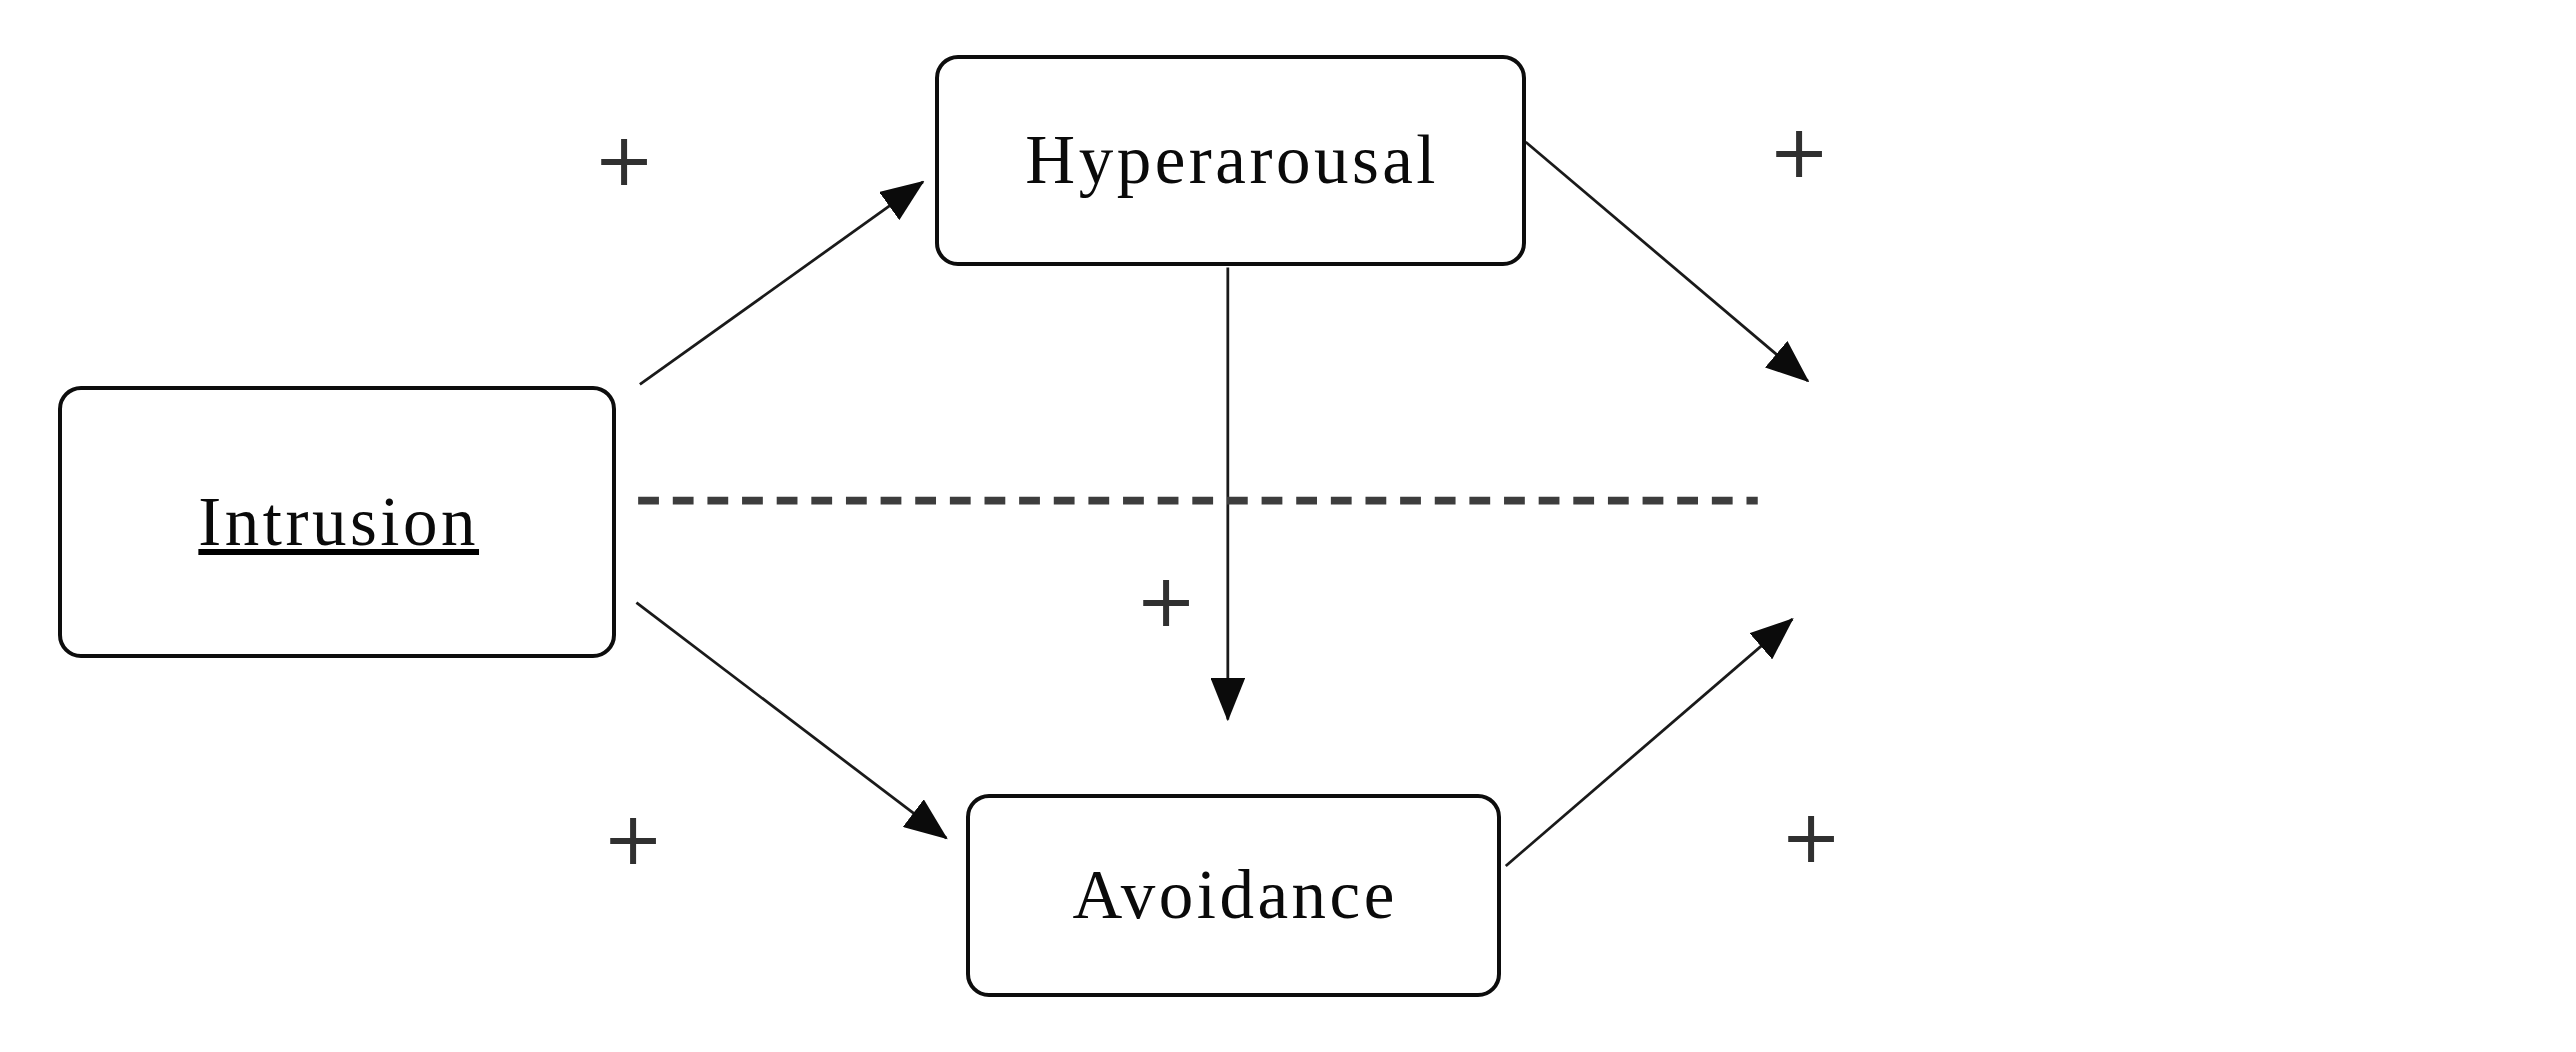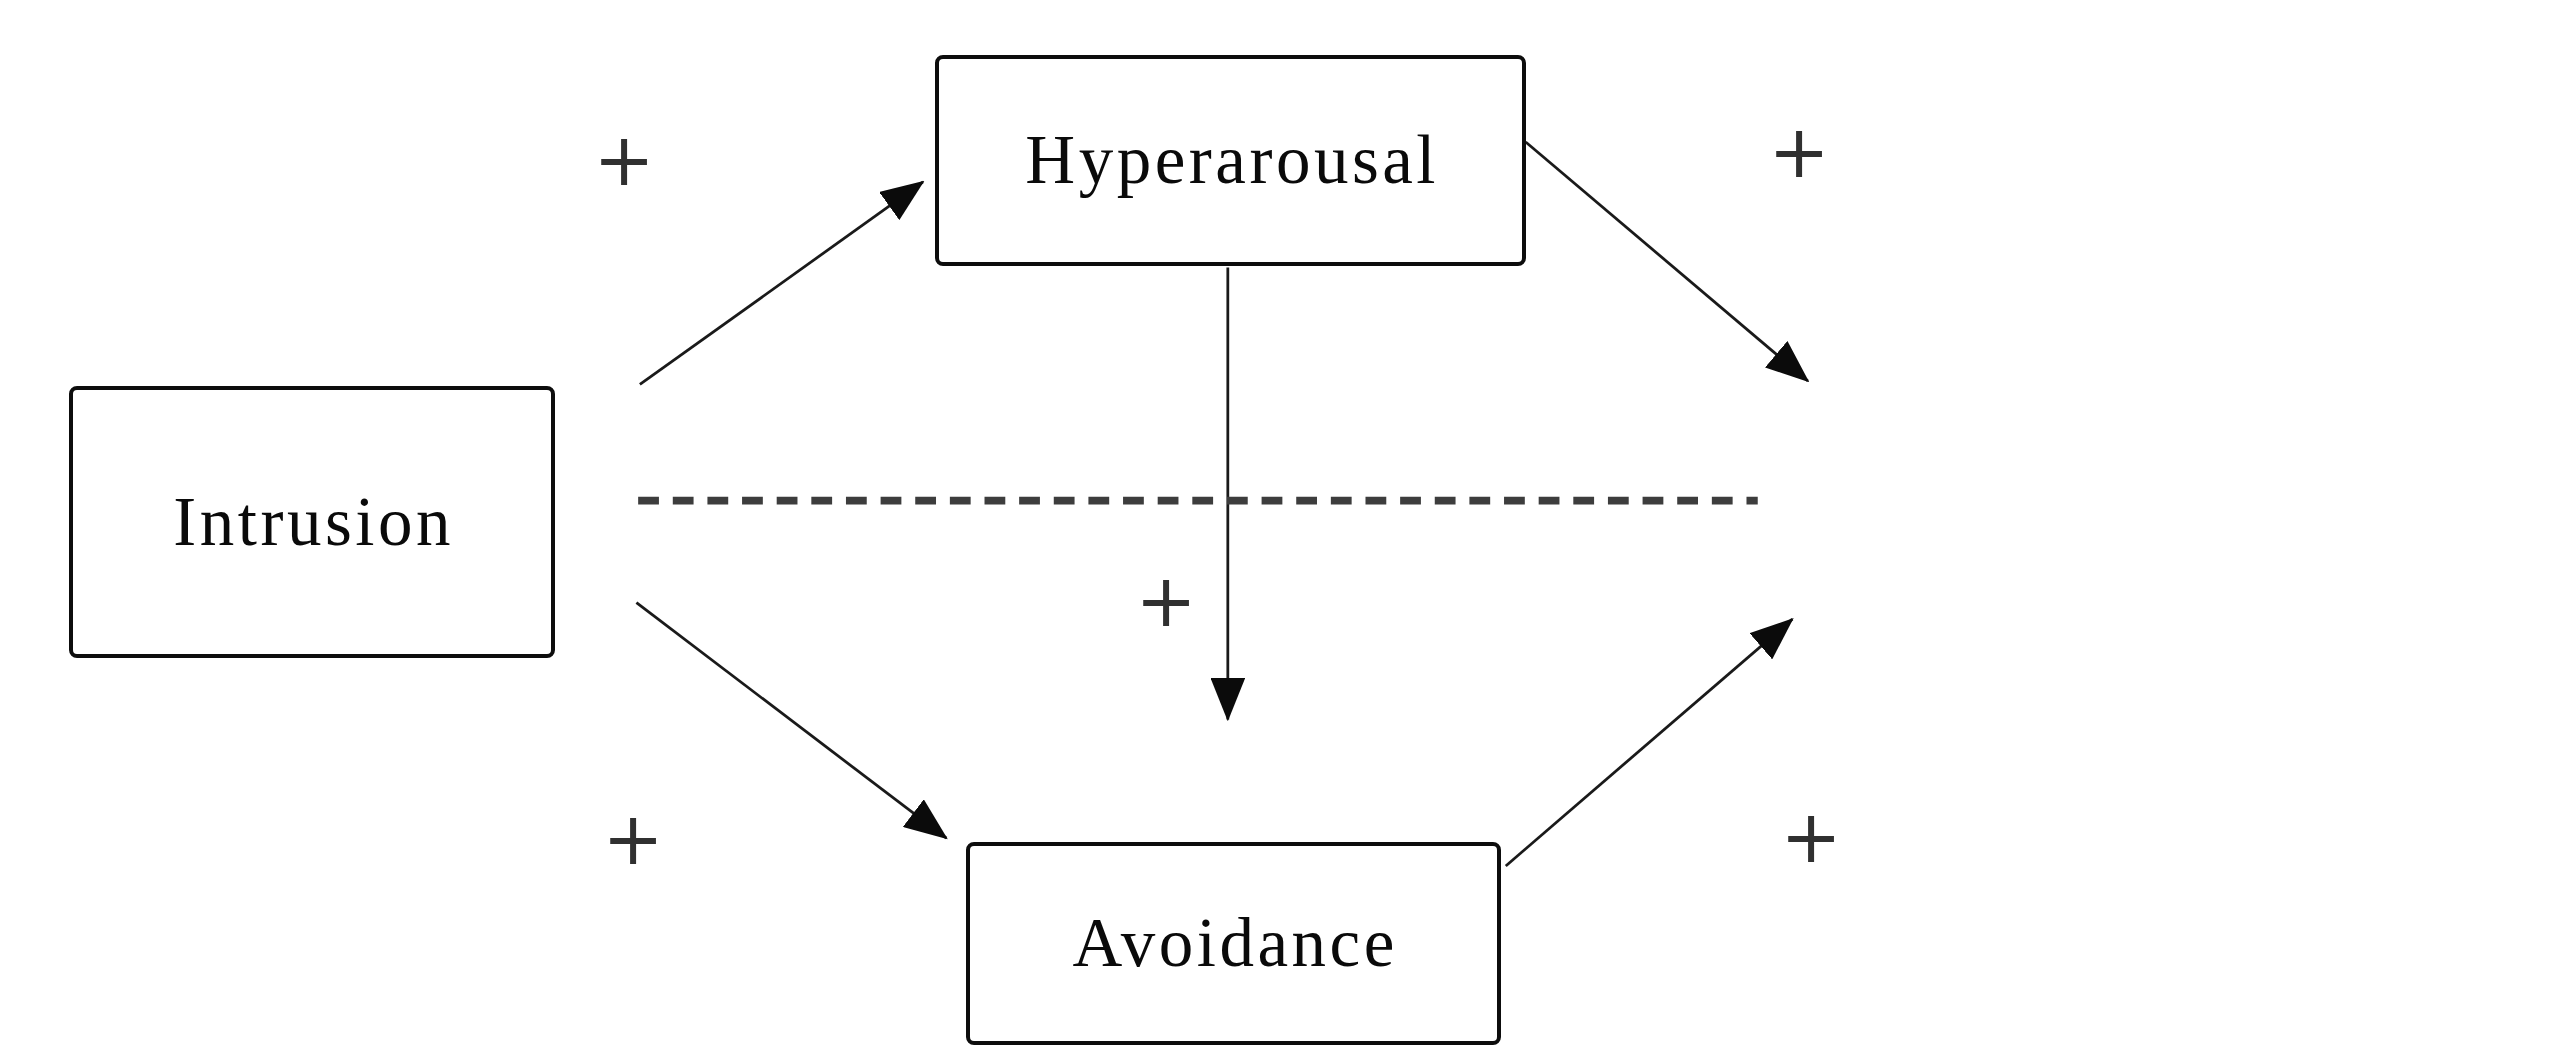--- a/index.html
+++ b/index.html
@@ -21,43 +21,43 @@
     position: absolute;
     left: 0; top: 0;
     width: 2576px;
     height: 1053px;
   }
   .node {
     position: absolute;
     box-sizing: border-box;
     background: #ffffff;
     border: 4.3px solid #0d0d0d;
-    border-radius: 8px;
+    border-radius: 23px;
     display: flex;
     align-items: center;
     justify-content: center;
   }
   .node-label {
     font-size: 69px;
     letter-spacing: 3.5px;
     color: #0a0a0a;
     white-space: nowrap;
     transform: translateX(1.7px);
   }
   .sign {
     position: absolute;
     transform: translate(-50%, -50%);
     font-family: "DejaVu Sans", "Liberation Sans", sans-serif;
     font-size: 73px;
     line-height: 1;
     color: #303030;
   }
-  #node-intrusion    { left: 69px;   top: 386px; width: 486px; height: 272px; }
+  #node-intrusion    { left: 58px;   top: 386px; width: 558px; height: 272px; text-decoration: underline; }
   #node-hyperarousal { left: 935px; top: 55px;  width: 591px; height: 211px; }
-  #node-avoidance    { left: 966px; top: 794px; width: 535px; height: 203px; margin-top: 48px; }
+  #node-avoidance    { left: 966px; top: 794px; width: 535px; height: 203px; }
   #node-fear         { left: 1811px; top: 383px; width: 716px; height: 273px; }
   #sign-0 { left: 624px;  top: 159px; }
   #sign-1 { left: 1799px; top: 151px; }
   #sign-2 { left: 633px;  top: 838px; }
   #sign-3 { left: 1811px; top: 836px; }
   #sign-4 { left: 1166px; top: 600px; }
 </style>
 </head>
 <body>
 

